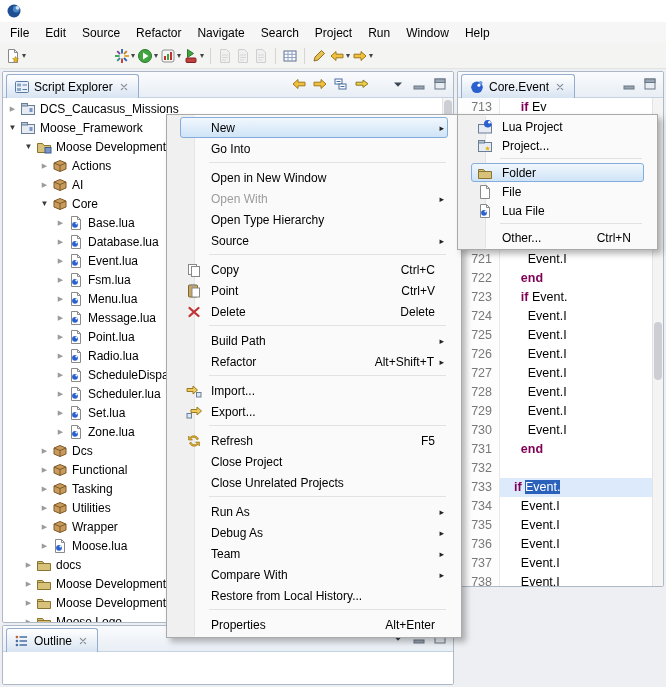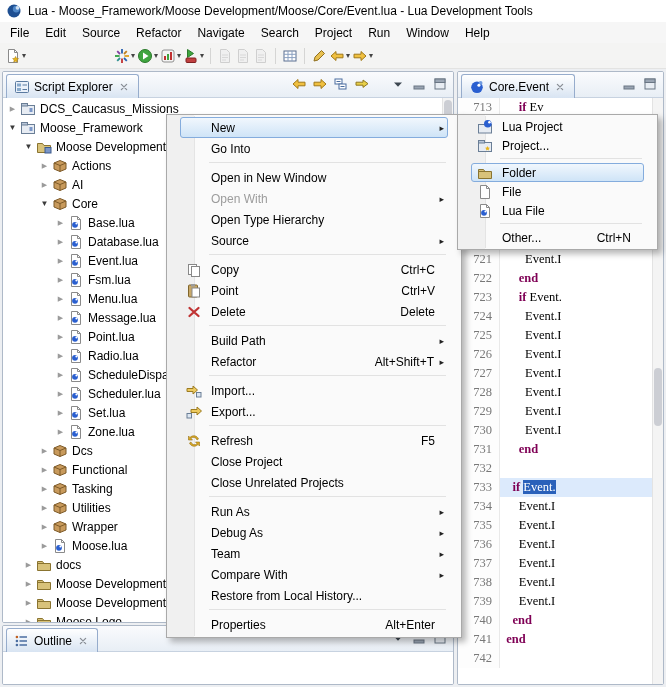--- a/index.html
+++ b/index.html
@@ -23,21 +23,21 @@
   .tbtn{display:flex;align-items:center;height:22px;padding:0 1px;border-radius:2px;}
   .tbtn.dis{opacity:.4;filter:grayscale(1);}
   .dd{font-size:8px;color:#444;margin-left:1px;}
   .tsep{width:1px;height:16px;background:#d5d5d4;margin:0 5px;flex:none;}
 
   
   .main{position:absolute;left:0;top:69px;width:666px;height:618px;background:#edeff2;}
   .panel{position:absolute;border:1px solid #aeb9c8;background:#fff;border-radius:2px;overflow:hidden;}
   #explorer-panel{left:2px;top:2px;width:452px;height:552px;}
   #outline-panel{left:2px;top:556px;width:452px;height:60px;}
-  #editor-panel{left:457px;top:2px;width:207px;height:614px;}
+  #editor-panel{left:457px;top:2px;width:207px;height:516px;}
 
   .phead{position:absolute;left:0;top:0;right:0;height:26px;display:flex;align-items:flex-end;
          background:linear-gradient(#fafbfd,#e8eef5);border-bottom:1px solid #c7d2e0;}
   .tab{display:flex;align-items:center;gap:4px;height:24px;padding:0 7px;margin-left:3px;position:relative;top:1px;
        background:linear-gradient(#ffffff,#d8e4f2);border:1px solid #96accc;border-bottom:none;border-radius:3px 3px 0 0;}
   .tab-label{white-space:nowrap;}
   .tclose{width:14px;height:14px;display:flex;}
   .tclose svg{width:12px;height:12px;margin:1px;}
   .hicons{margin-left:auto;display:flex;align-items:center;gap:3px;padding:0 4px 4px 0;}
   .hbtn{width:18px;height:18px;display:flex;align-items:center;justify-content:center;border-radius:2px;}
@@ -50,21 +50,21 @@
   .tarrow{width:15px;flex:none;text-align:center;font-size:7px;color:#9b9b9b;}
   .tarrow.e{color:#3a3a3a;font-size:8px;}
   .trow .icn{margin-right:4px;}
   .tlabel{padding-right:4px;}
 
   .vscroll{position:absolute;top:0;right:0;bottom:0;width:11px;background:#f4f4f4;border-left:1px solid #e3e3e3;}
   .vthumb{position:absolute;left:1px;right:1px;background:#ccced4;border-radius:4px;}
 
   
   .editor-lines{position:absolute;top:0;left:0;right:11px;bottom:0;overflow:hidden;
-                font-family:Liberation Serif, serif;font-size:12.5px;}
+                font-family:Liberation Sans, sans-serif;font-size:12.5px;}
   .eline{height:19px;line-height:19px;display:flex;}
   .lnum{flex:none;width:42px;text-align:right;padding-right:7px;color:#787878;background:#fdfdfd;border-right:1px solid #e9e9e9;}
   .lcode{flex:1;white-space:pre;}
   .eline.cur .lcode{background:#dceafc;}
   .kw{color:#7f0055;font-weight:bold;}
   .selword{background:#2a61ba;color:#fff;}
 
   
   .menu{position:absolute;z-index:50;border:1px solid #a9a9a9;padding:2px 12px;
         background:linear-gradient(90deg,#f0f0f0 0,#f0f0f0 27px,#fafafa 27px);
@@ -89,21 +89,20 @@
 <body>
 
 <div class="titlebar">
   <span class="icn">
       <svg viewBox="0 0 16 16" xmlns="http://www.w3.org/2000/svg">
         <circle cx="8" cy="8" r="6.5" fill="#1e4f92"></circle>
         <circle cx="10.2" cy="6.1" r="3.4" fill="#4e86c6"></circle>
         <circle cx="11.5" cy="4.8" r="1.9" fill="#cfe0f2"></circle>
       </svg>
     </span>
-  <span class="title-text">Lua - Moose_Framework/Moose Development/Moose/Core/Event.lua - Lua Development Tools</span>
 </div>
 
 <div class="menubar" id="menubar">
     <div class="mitem">File</div>
     <div class="mitem">Edit</div>
     <div class="mitem">Source</div>
     <div class="mitem">Refactor</div>
     <div class="mitem">Navigate</div>
     <div class="mitem">Search</div>
     <div class="mitem">Project</div>

